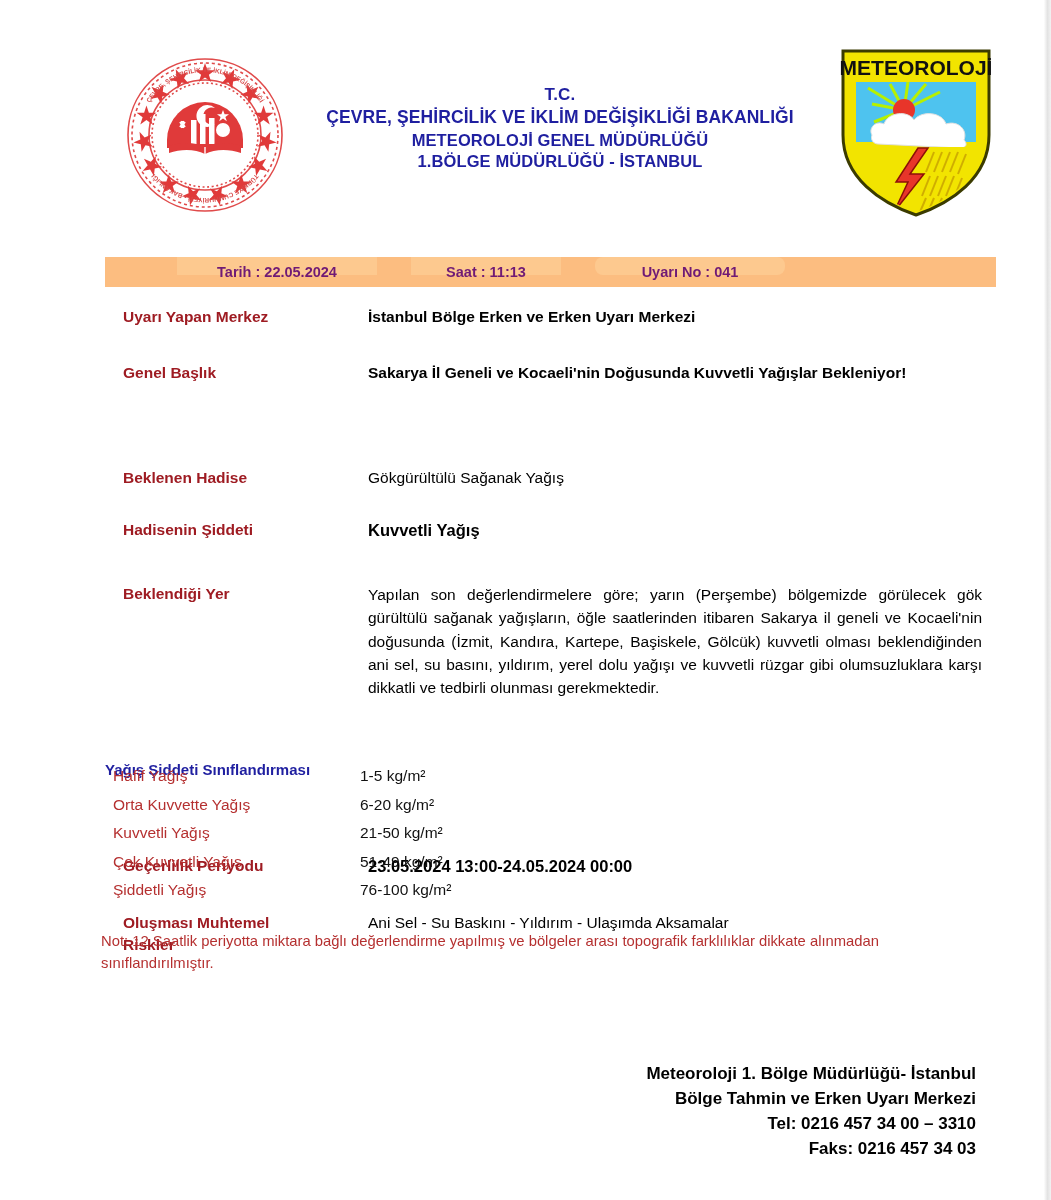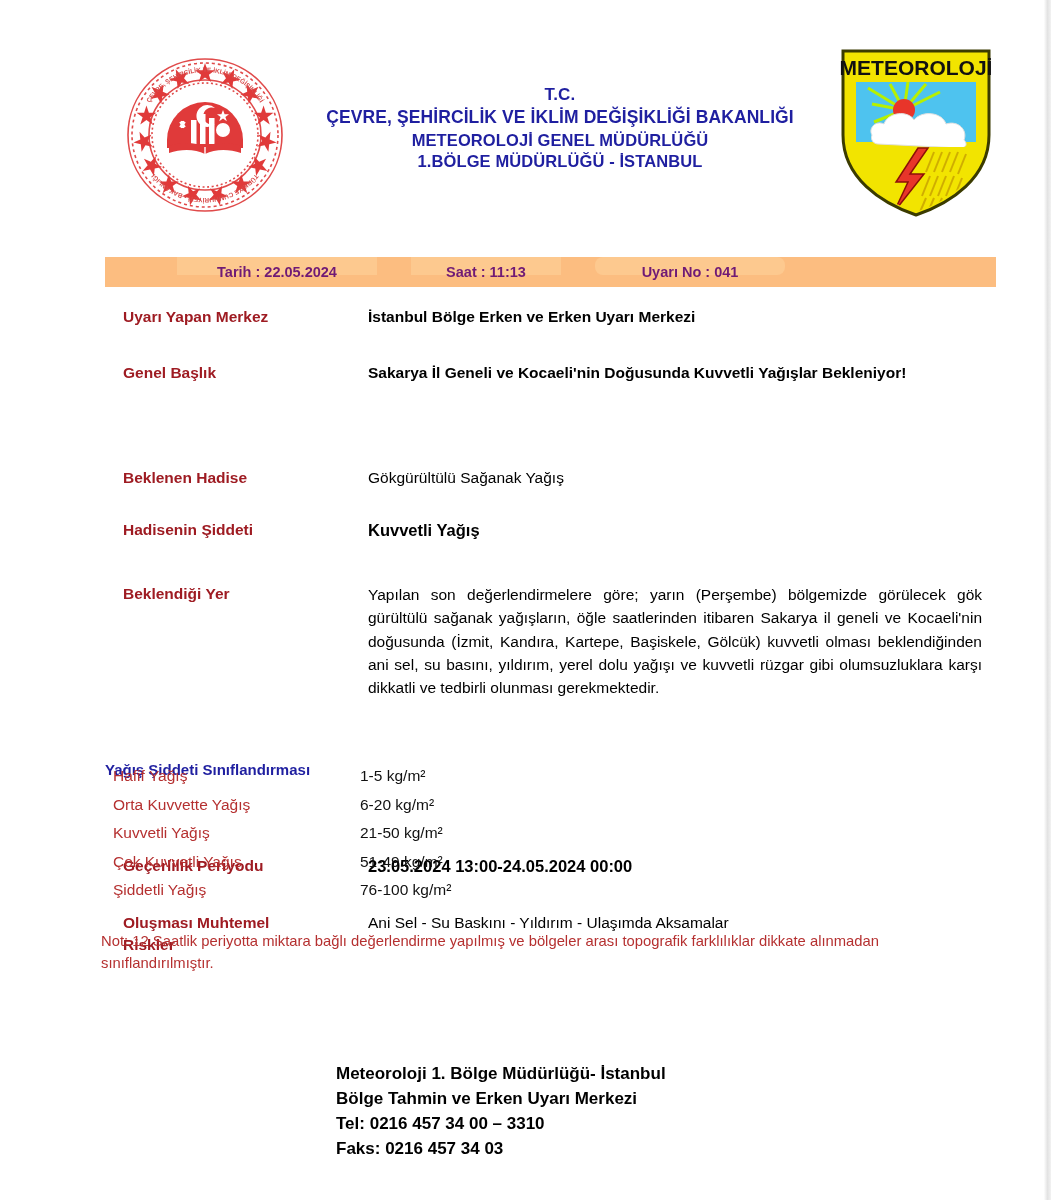--- a/index.html
+++ b/index.html
@@ -182,20 +182,21 @@
     font-size: 14.8px;
     line-height: 1.52;
   }
 
   
   .footer {
     position: absolute;
     right: 75px;
     top: 1062px;
     width: 640px;
+    text-align: right;
     font-weight: bold;
     font-size: 17px;
     line-height: 1.47;
     color: #000000;
   }
 
   
   svg { display: block; }
 </style>
 </head>

